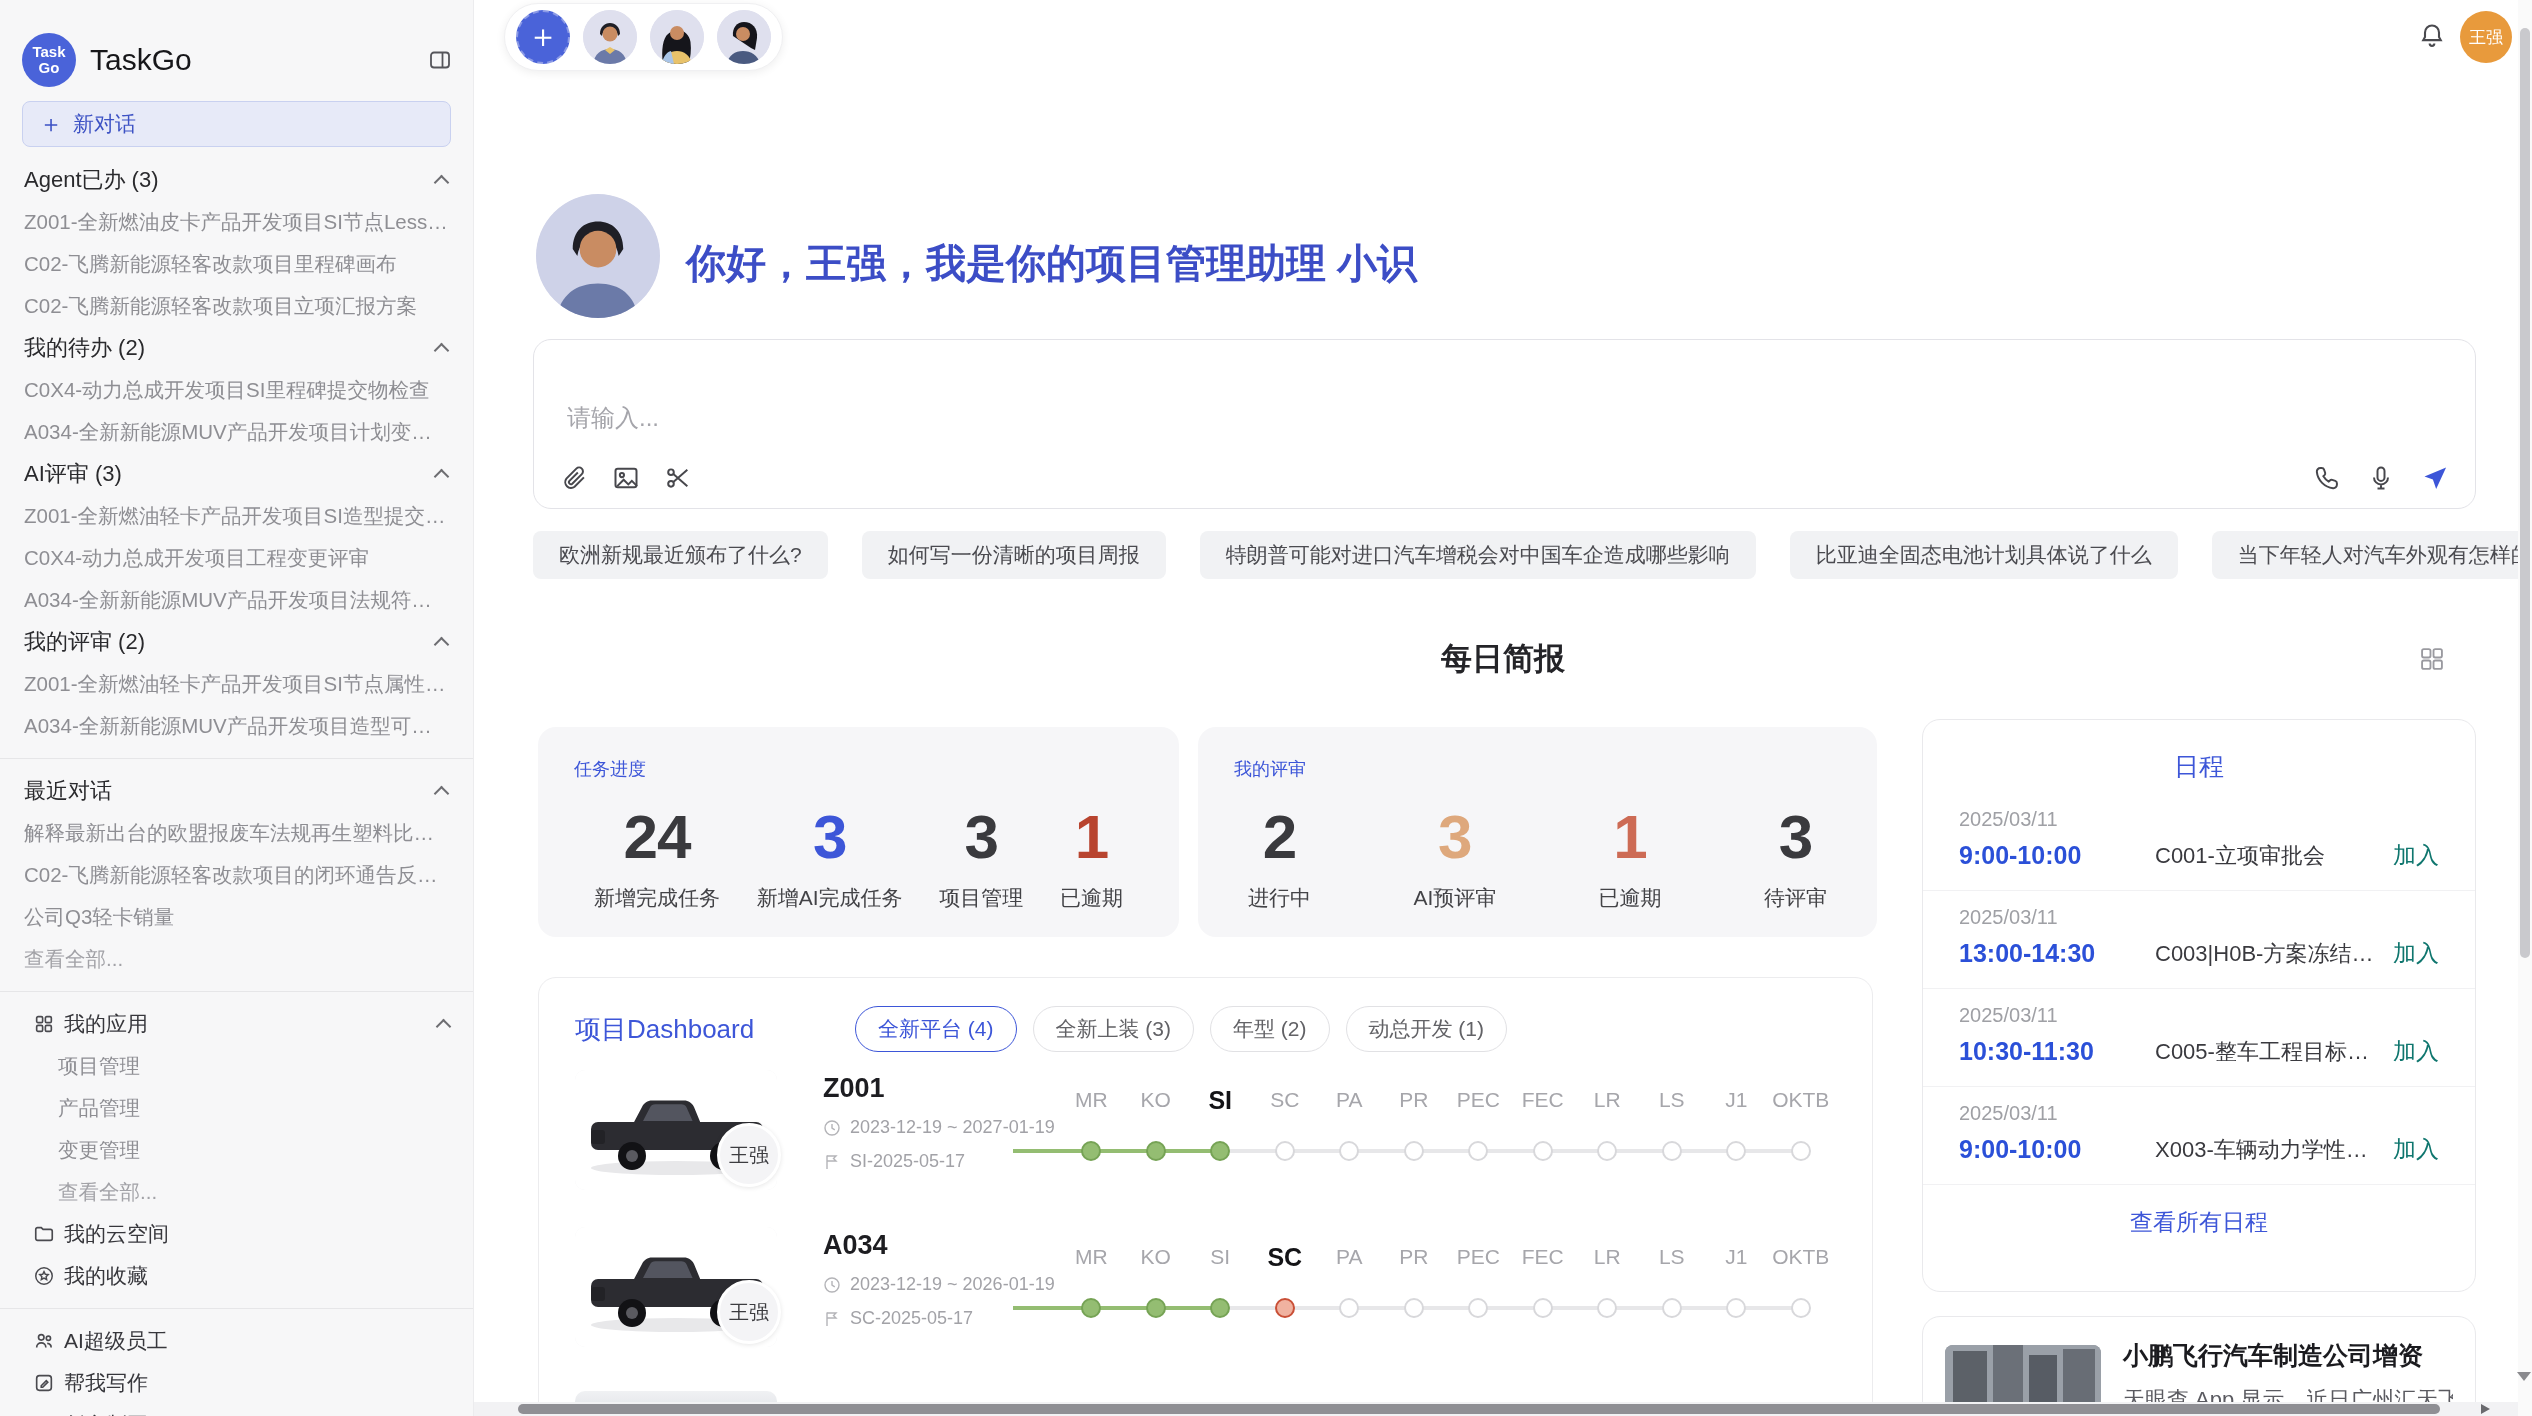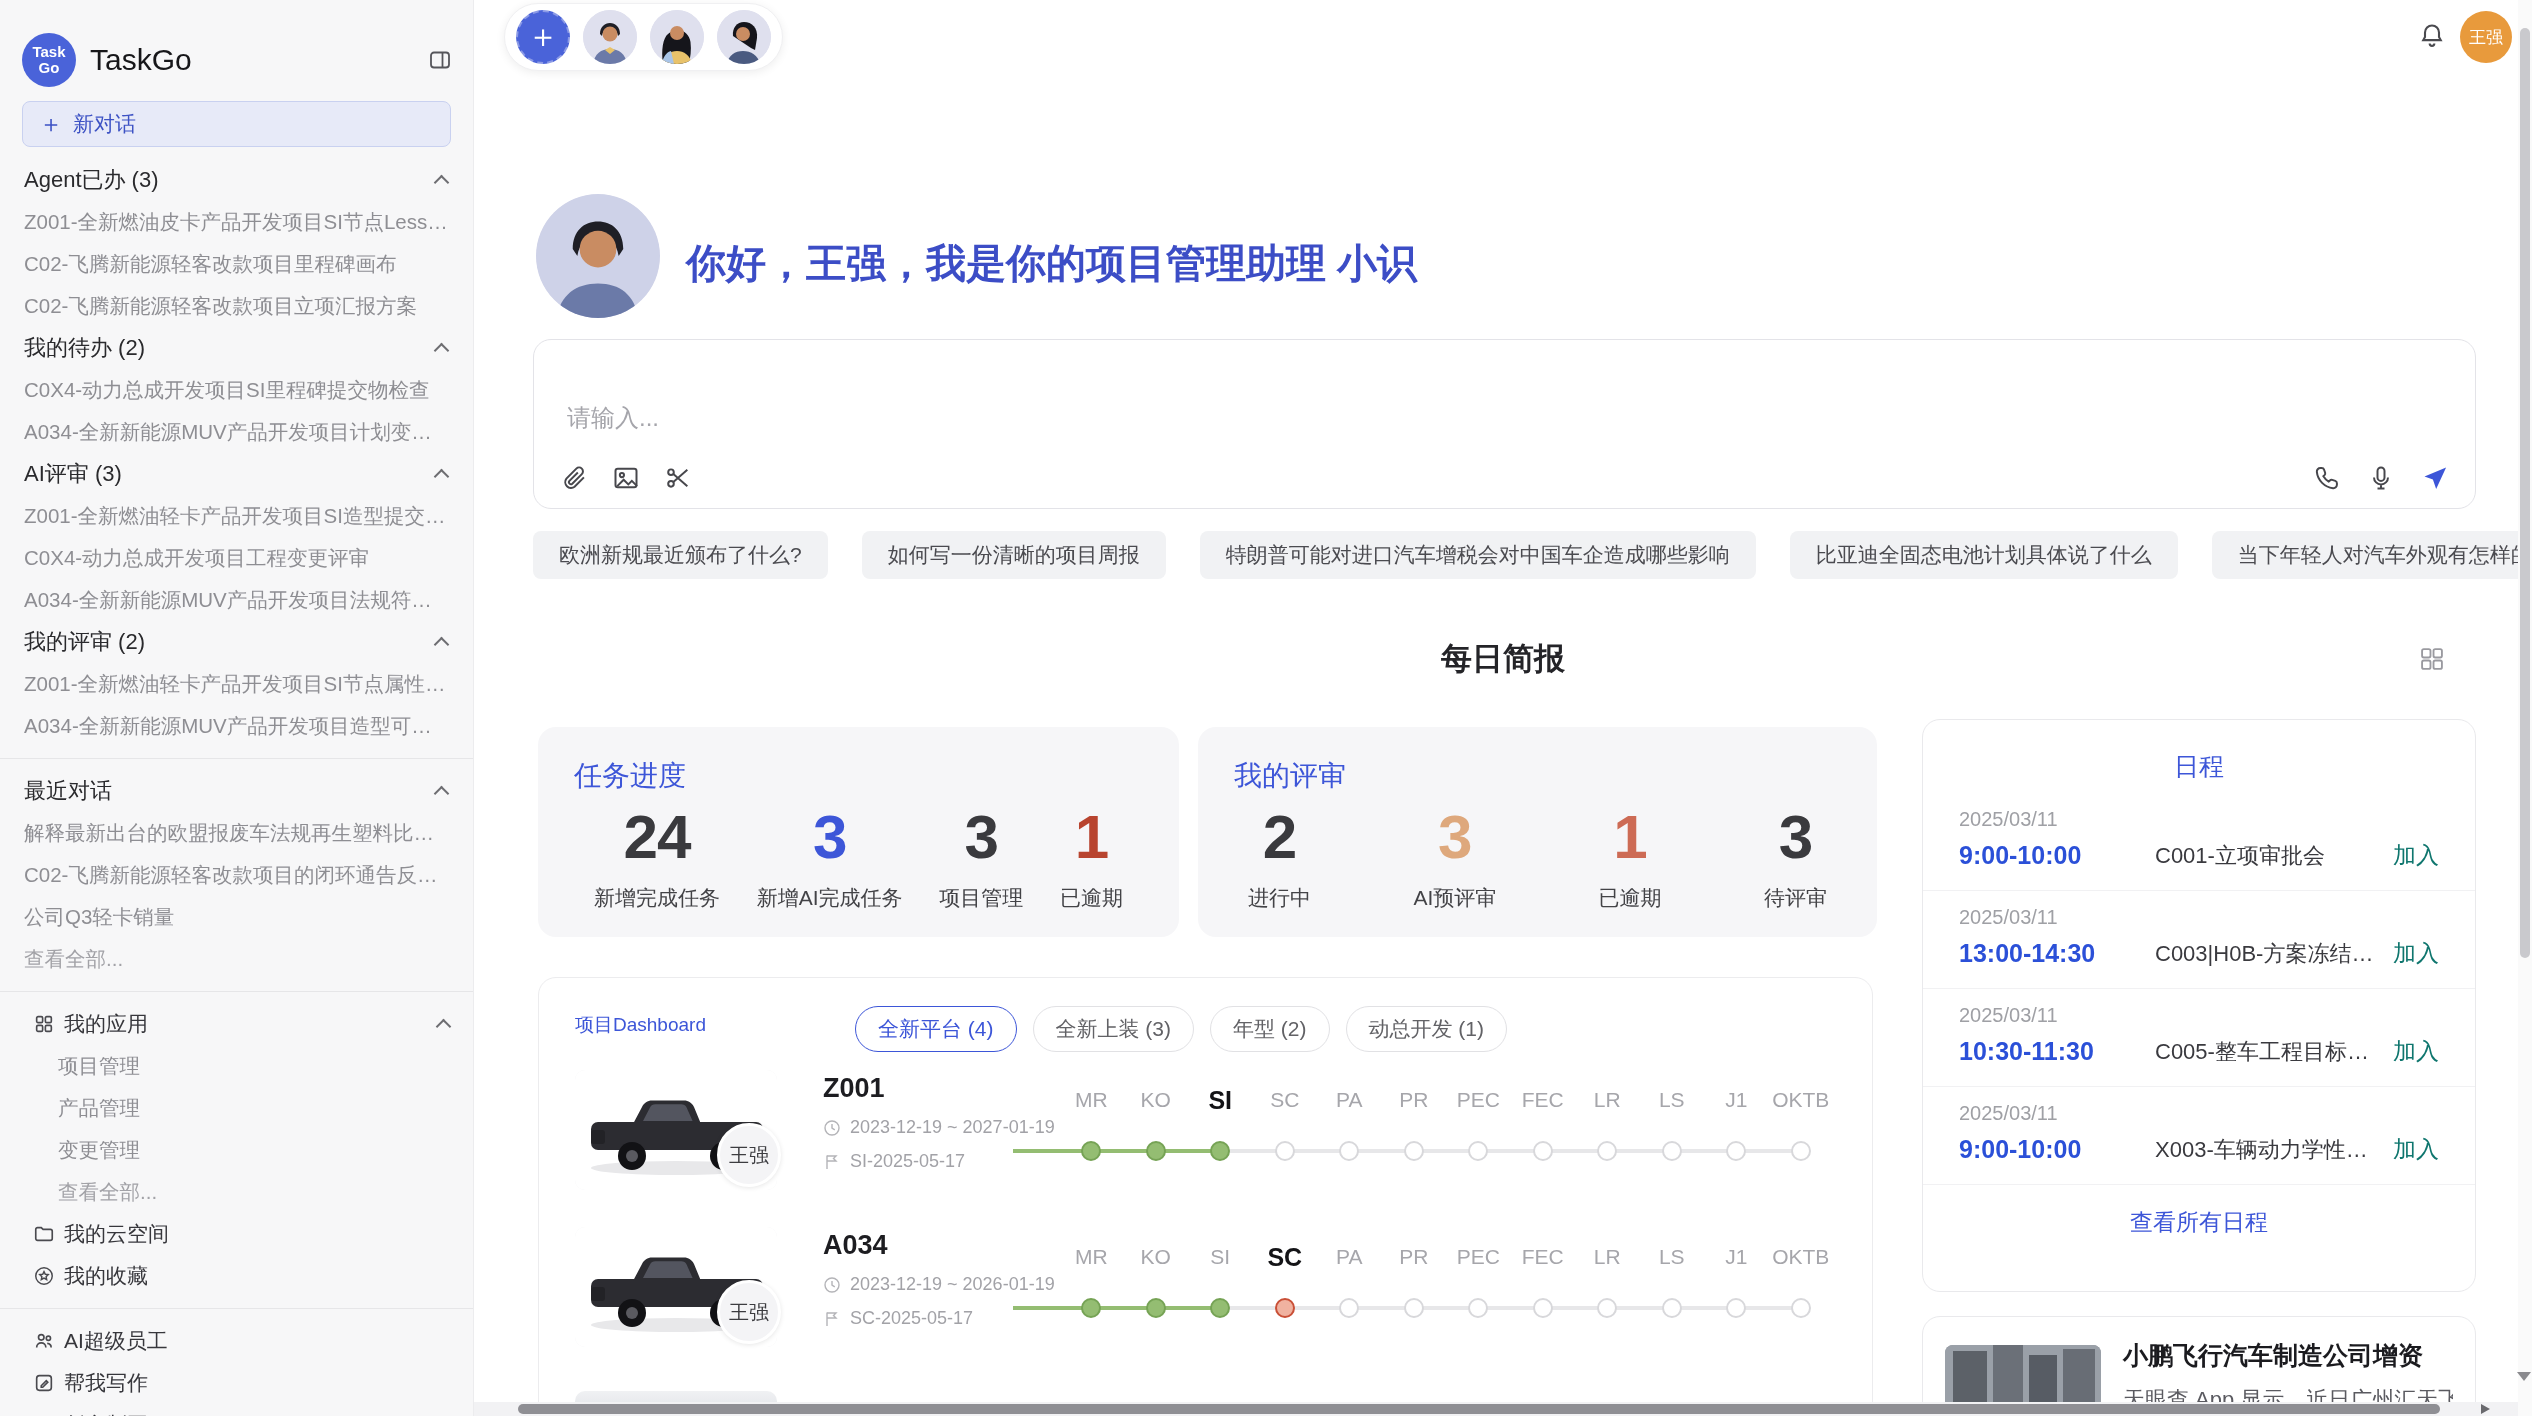--- a/index.html
+++ b/index.html
@@ -63,33 +63,33 @@
   .chip { height:48px; line-height:48px; padding:0 26px; background:#f1f2f4; border-radius:8px;
           font-size:21px; color:#4b4b50; white-space:nowrap; cursor:pointer; }
 
   
   .brief-title { position:absolute; top:638px; left:0; right:0; text-align:center; font-size:31px;
                  font-weight:700; color:#242428; }
   .grid-ico { position:absolute; right:86px; top:645px; width:28px; height:28px; color:#9a9aa0; cursor:pointer; }
   .cards { position:absolute; left:64px; top:727px; display:flex; gap:19px; }
   .card { height:210px; background:#f6f6f8; border-radius:18px; position:relative; }
   .card.c1 { width:641px; } .card.c2 { width:679px; }
-  .card-title { position:absolute; left:36px; top:30px; font-size:28px; color:#3d56d8;text-align:center; }
+  .card-title { position:absolute; left:36px; top:30px; font-size:18px; color:#3d56d8;text-align:center; }
   .stats { position:absolute; left:0; right:0; top:74px; display:flex; justify-content:space-between; }
   .c1 .stats { padding:0 56px; } .c2 .stats { padding:0 50px; }
   .stat { text-align:center; }
   .stat .v { font-size:62px; font-weight:600; color:#3a3a3e; letter-spacing:-1px; }
   .stat .v.blue { color:#3d56d8; } .stat .v.red { color:#b8442f; }
   .stat .v.tan { color:#dea87c; } .stat .v.salmon { color:#cd6b55; }
   .stat .l { margin-top:12px; font-size:21px; color:#434347; }
 
   
   .dash { position:absolute; left:64px; top:977px; width:1335px; height:500px; background:#fff;
           border:1px solid #ececee; border-radius:18px; }
-  .dash-title { position:absolute; left:36px; top:34px; font-size:19px; color:#3d56d8; }
+  .dash-title { position:absolute; left:36px; top:34px; font-size:26px; color:#3d56d8; }
   .tabs { position:absolute; left:316px; top:28px; display:flex; gap:16px; }
   .tab { height:46px; line-height:44px; padding:0 22px; border:1px solid #e1e1e4; border-radius:23px;
          font-size:21px; color:#626266; background:#fff; white-space:nowrap; cursor:pointer; }
   .tab.active { border-color:#3d56d8; color:#3d56d8; }
   .proj { position:absolute; left:0; width:1335px; height:157px; }
   .proj.p1 { top:83px; } .proj.p2 { top:240px; }
   .car { position:absolute; left:36px; top:9px; width:202px; height:120px; border-radius:10px; overflow:hidden; background:#f2f2f4; }
   .car svg { width:100%; height:100%; display:block; }
   .owner { position:absolute; left:178px; top:62px; width:64px; height:64px; border-radius:50%; background:#f4f4f6;
            border:3px solid #fff; box-shadow:0 1px 5px rgba(0,0,0,.10); display:flex; align-items:center;

